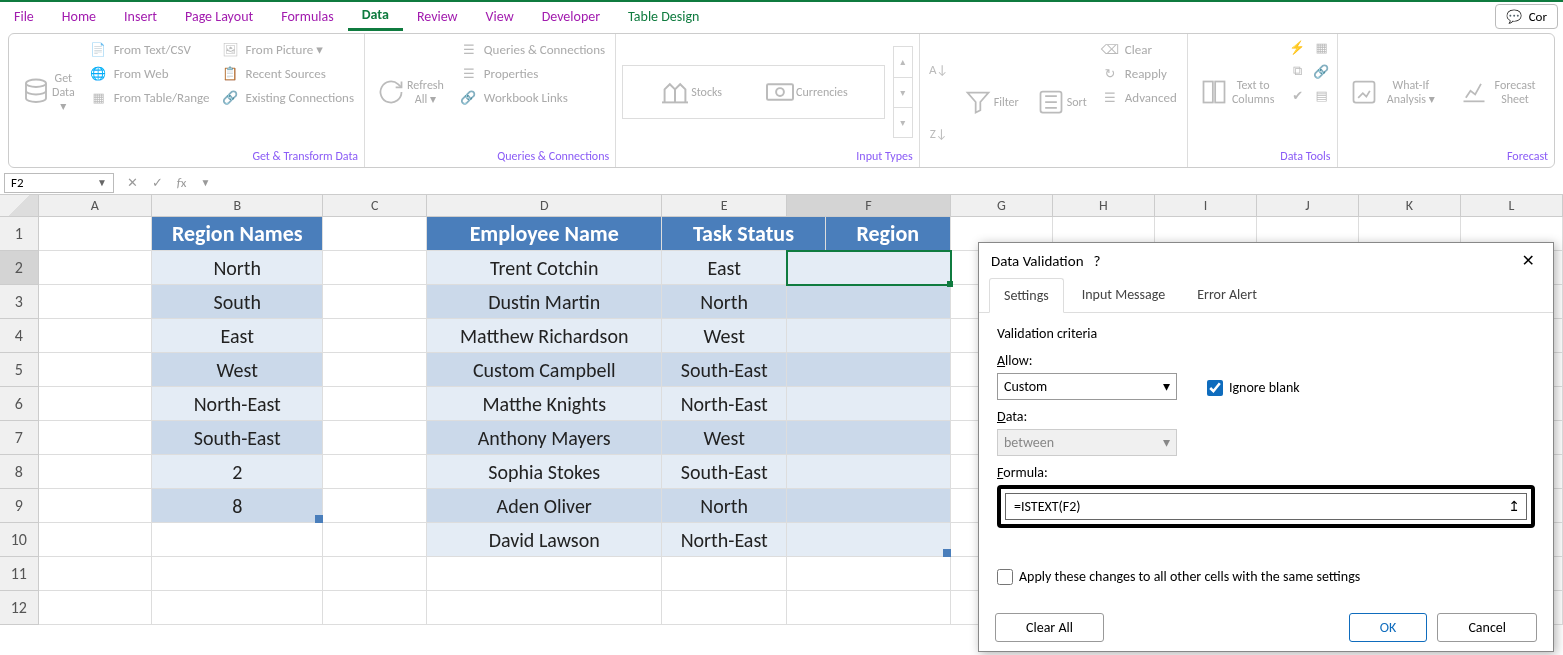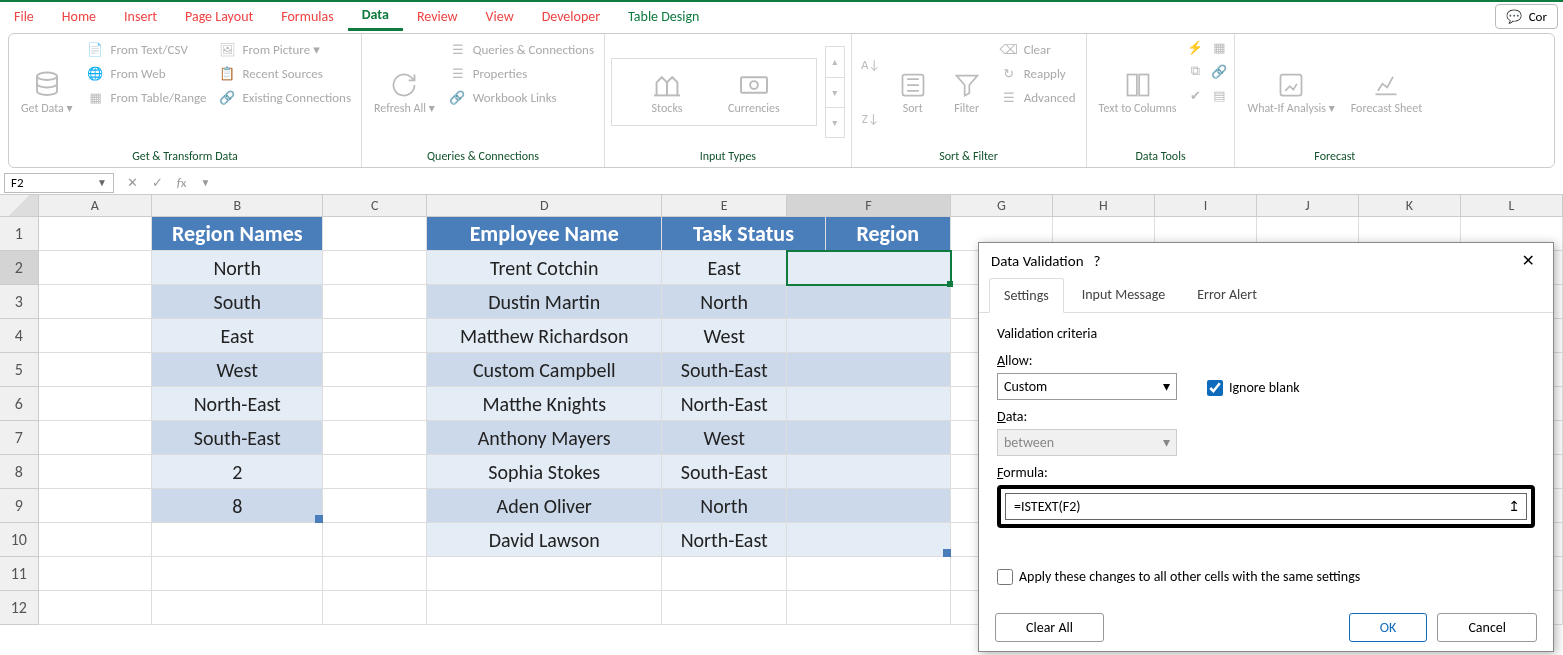--- a/index.html
+++ b/index.html
@@ -1,32 +1,32 @@
 <!DOCTYPE html>
 <html><head>
 <meta charset="utf-8">
 <style>
 * { box-sizing: border-box; margin: 0; padding: 0; font-family: "Segoe UI", Calibri, Arial, sans-serif; }
 body { background: #fff; width: 1563px; height: 655px; position: relative; overflow: hidden; font-size: 13px; }
 
 
 .menubar { height: 30px; display: flex; align-items: center; border-top: 2px solid #0f7b3f; background: #fff; }
-.menubar .menu-item { padding: 5px 14px; font-size: 14px; color: #ef4444; cursor: pointer; }
+.menubar .menu-item { padding: 5px 14px; font-size: 14px; color: #a21caf; cursor: pointer; }
 .menubar .menu-item.active { color: #0f7b3f; border-bottom: 3px solid #0f7b3f; font-weight: 600; }
 .menubar .menu-item.green { color: #0f7b3f; }
 .menubar .comment-btn { margin-left: auto; padding: 4px 10px; border: 1px solid #bbb; border-radius: 4px; display: flex; align-items: center; gap: 6px; font-size: 13px; margin-right: 5px; }
 
 
 .ribbon { height: 135px; display: flex; border: 1px solid #ccc; border-radius: 6px; margin: 3px 8px; background: #fff; }
 .ribbon-group { border-right: 1px solid #ddd; display: flex; flex-direction: column; padding: 4px 6px 2px 6px; }
 .ribbon-group:last-child { border-right: none; }
-.ribbon-group-label { text-align: center; font-size: 12px; color: #14532d; padding: 4px 0 2px 0; margin-top: auto; }
+.ribbon-group-label { text-align: right; font-size: 12px; color: #8b5cf6; padding: 4px 0 2px 0; margin-top: auto; }
 .ribbon-body { display: flex; gap: 4px; flex: 1; }
 .rb-col { display: flex; flex-direction: column; gap: 2px; }
-.rb-btn-lg { display: flex; flex-direction: column; align-items: center; justify-content: center; padding: 4px 6px; color: #aaa; font-size: 12px; text-align: center; min-width: 50px; }
+.rb-btn-lg { display: flex; flex-direction: row; align-items: center; justify-content: center; padding: 4px 6px; color: #aaa; font-size: 12px; text-align: center; min-width: 50px; }
 .rb-btn-sm { display: flex; align-items: center; gap: 6px; color: #aaa; font-size: 13px; padding: 2px 4px; white-space: nowrap; }
 .rb-icon { width: 18px; height: 18px; display: inline-flex; align-items: center; justify-content: center; color: #bbb; }
 .rb-icon-lg { width: 32px; height: 32px; color: #bbb; display:flex; align-items:center; justify-content:center;}
 .stocks-box { border: 1px solid #ddd; display: flex; gap: 30px; padding: 6px 30px; align-items: flex-end; }
 .scroll-strip { display: flex; flex-direction: column; border: 1px solid #ddd; margin-left: 4px; }
 .scroll-strip div { width: 18px; height: 30px; display: flex; align-items:center; justify-content:center; color:#bbb; font-size:10px;}
 .scroll-strip div + div { border-top: 1px solid #ddd; }
 
 
 .formula-row { display: flex; align-items: center; height: 24px; border-bottom: 1px solid #ccc; padding: 0 4px; gap: 4px; }
@@ -221,50 +221,49 @@
         <div class="rb-btn-sm">
             <span class="rb-icon">A↓</span>
           </div>
         <div class="rb-btn-sm">
             <span class="rb-icon">Z↓</span>
           </div>
       </div>
       <div class="rb-btn-lg">
         <div class="rb-icon-lg">
           <svg width="28" height="28" viewBox="0 0 24 24" fill="none" stroke="#bbb" stroke-width="1.5">
+              <path d="M3 4h18l-7 8v7l-4 2v-9L3 4z"></path>
+            </svg>
+        </div>
+        <span>Filter</span>
+      </div>
+      <div class="rb-btn-lg">
+        <div class="rb-icon-lg">
+          <svg width="28" height="28" viewBox="0 0 24 24" fill="none" stroke="#bbb" stroke-width="1.5">
               <rect x="3" y="3" width="18" height="18" rx="2"></rect>
               <path d="M7 7h10M7 12h10M7 17h10"></path>
             </svg>
         </div>
         <span>Sort</span>
       </div>
-      <div class="rb-btn-lg">
-        <div class="rb-icon-lg">
-          <svg width="28" height="28" viewBox="0 0 24 24" fill="none" stroke="#bbb" stroke-width="1.5">
-              <path d="M3 4h18l-7 8v7l-4 2v-9L3 4z"></path>
-            </svg>
-        </div>
-        <span>Filter</span>
-      </div>
       <div class="rb-col">
         <div class="rb-btn-sm">
             <span class="rb-icon">⌫</span>
             <span>Clear</span>
           </div>
         <div class="rb-btn-sm">
             <span class="rb-icon">↻</span>
             <span>Reapply</span>
           </div>
         <div class="rb-btn-sm">
             <span class="rb-icon">☰</span>
             <span>Advanced</span>
           </div>
       </div>
     </div>
-    <div class="ribbon-group-label">Sort &amp; Filter</div>
   </div>
 
   <div class="ribbon-group">
     <div class="ribbon-body">
       <div class="rb-btn-lg">
         <div class="rb-icon-lg">
           <svg width="28" height="28" viewBox="0 0 24 24" fill="none" stroke="#bbb" stroke-width="1.5">
               <rect x="3" y="3" width="8" height="18"></rect>
               <rect x="13" y="3" width="8" height="18"></rect>
             </svg>

